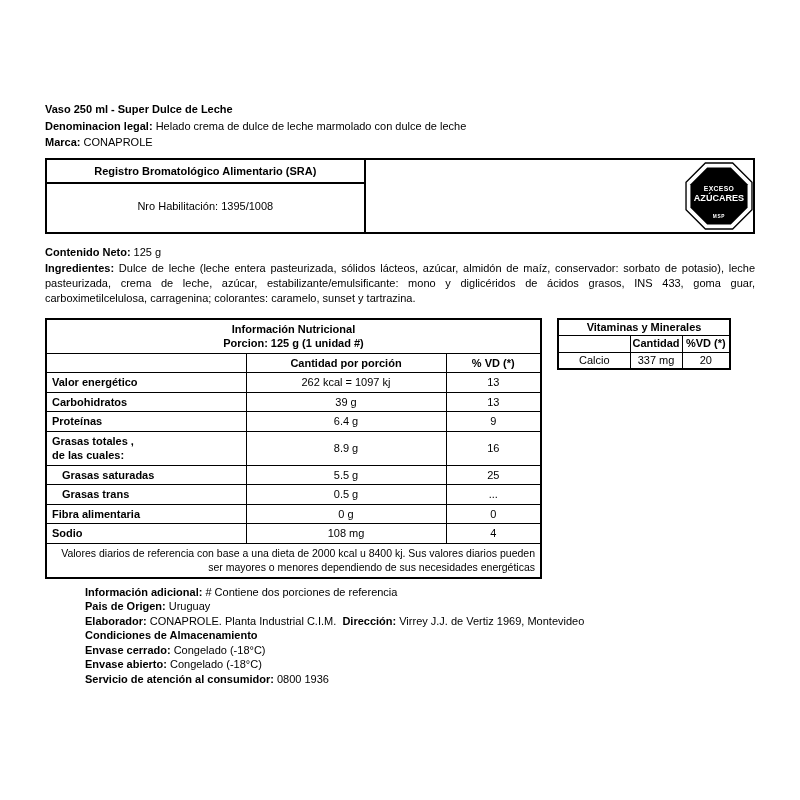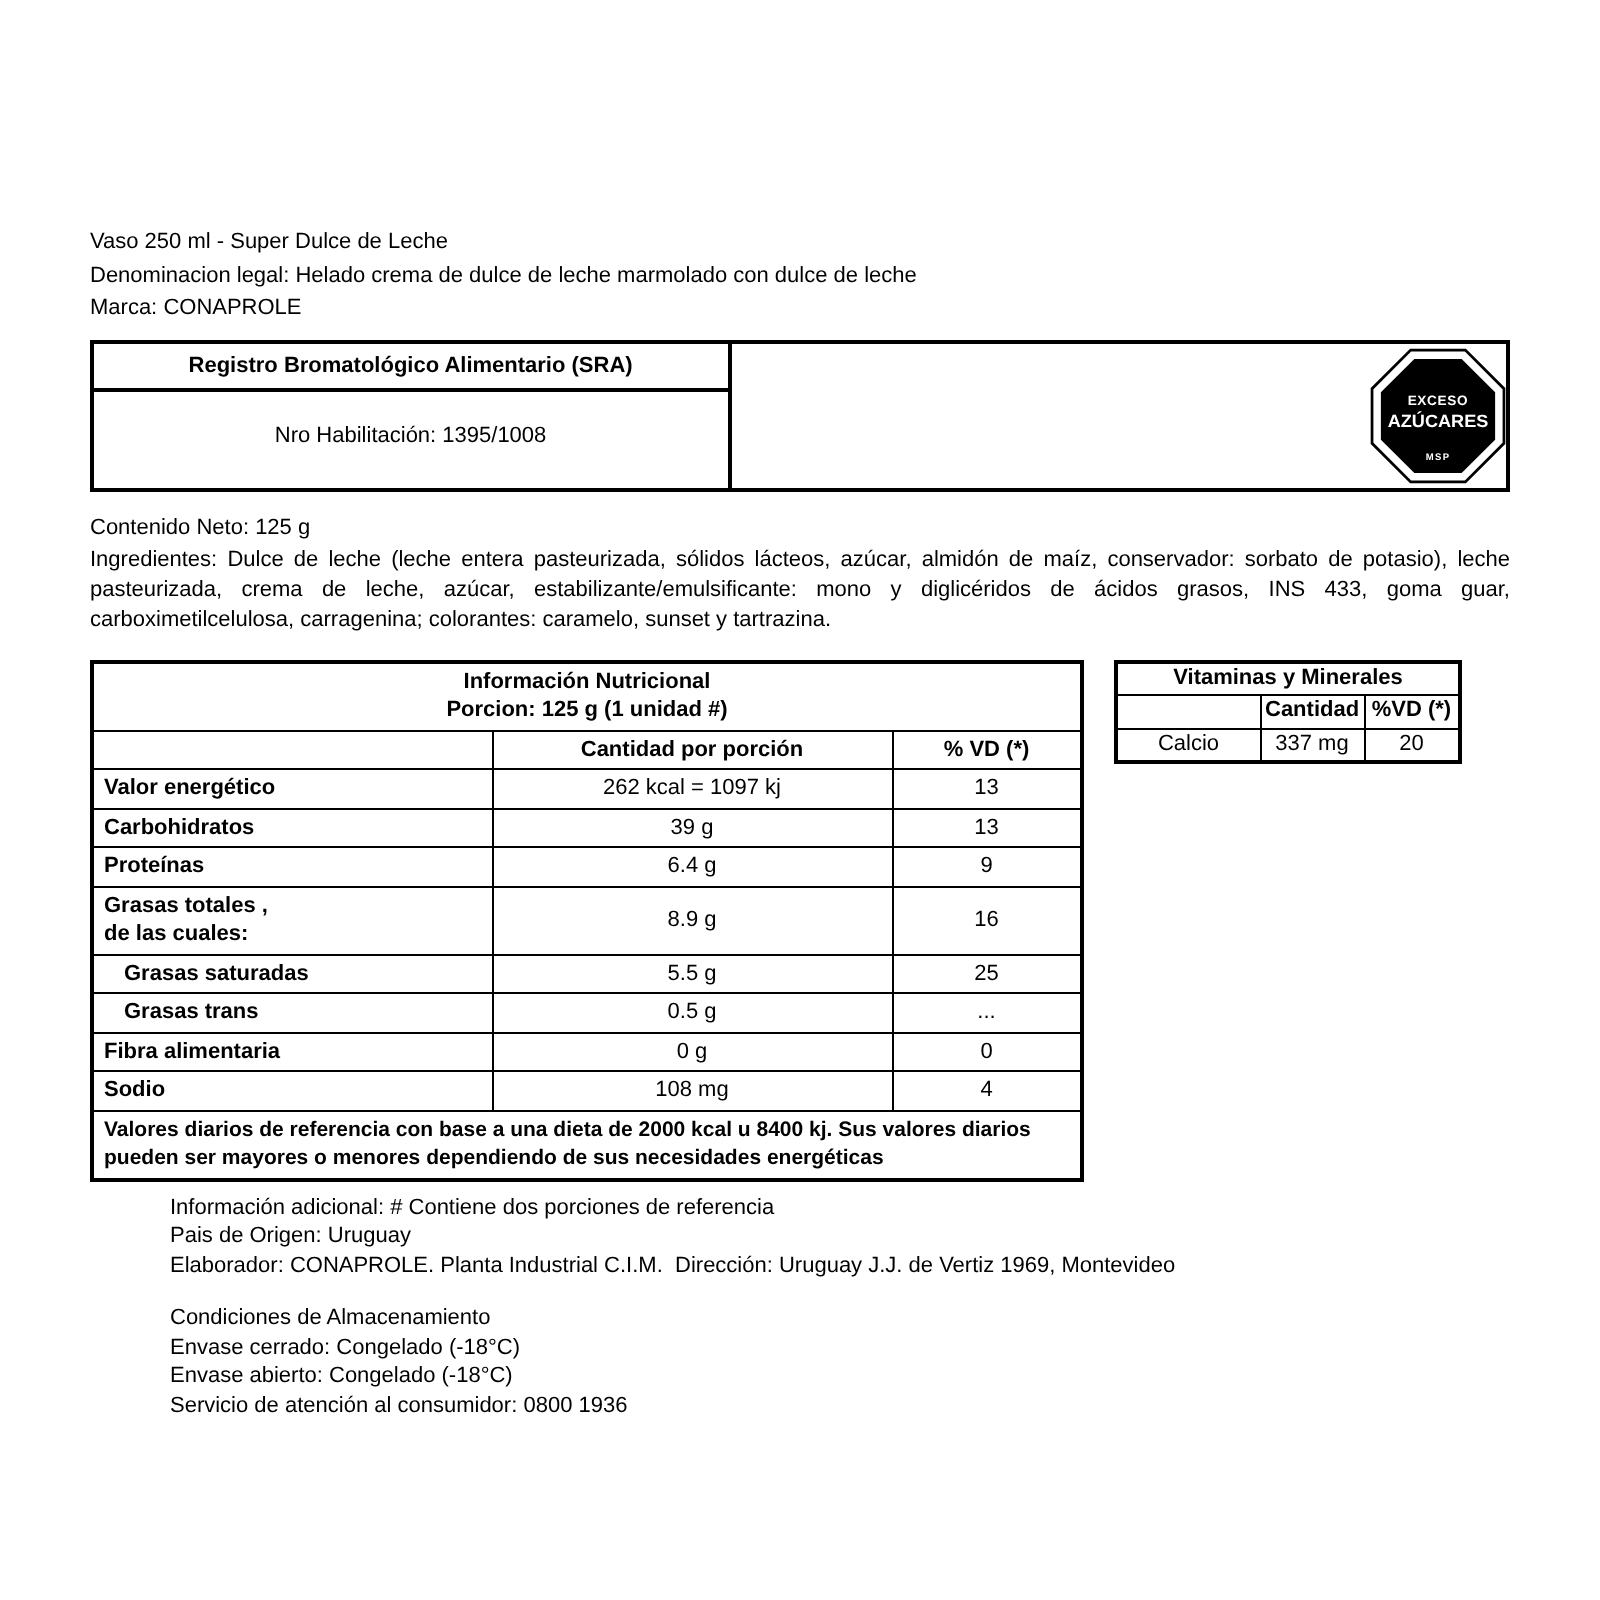--- a/index.html
+++ b/index.html
@@ -7,21 +7,21 @@
   body {
     width: 800px; height: 800px;
     font-family: "Liberation Sans", sans-serif;
     font-size: 11px; color: #000;
     overflow: hidden;
   }
   .page { padding: 101px 45px 0 45px; width: 800px; }
 
   
   .hdr .line { line-height: 16.5px; }
-  .b { font-weight: normal; margin-top: 12px; }
+  .b { font-weight: bold; }
 
   
   table.registro {
     border-collapse: collapse; width: 100%;
     margin-top: 7px;
   }
   table.registro td { border: 2px solid #000; padding: 0; vertical-align: top; }
   td.reg-left { width: 45%; }
   .reg-head {
     border-bottom: 2px solid #000; font-weight: bold;
@@ -42,22 +42,22 @@
   table.nutri col.c1 { width: 200px; }
   table.nutri col.c2 { width: 200px; }
   table.nutri col.c3 { width: 95px; }
   table.nutri td { border: 1.5px solid #000; padding: 2px 5px; line-height: 14.5px; }
   .nutri-title { text-align: center; font-weight: bold; padding: 5px 4px 4px 4px; line-height: 15.5px; }
   .nutri-head td { text-align: center; font-weight: bold; padding: 4px 2px; }
   td.nlabel { font-weight: bold; text-align: left; padding: 3px 5px 3px 6px; }
   td.nlabel.indent { padding-left: 15px; }
   td.nval, td.nvd { text-align: center; }
   .nutri-foot {
-    text-align: left; font-size: 10.5px; padding: 4px 14px; line-height: 14px;
-    font-weight: bold;
+    text-align: right; font-size: 10.5px; padding: 4px 14px; line-height: 14px;
+    font-weight: normal;
     margin-top: 12px;
   }
 
   table.vits { border-collapse: collapse; width: 172px; table-layout: fixed; border: 2px solid #000; }
   table.vits col.v1 { width: 72px; }
   table.vits col.v2 { width: 52px; }
   table.vits col.v3 { width: 48px; }
   table.vits td { border: 1.5px solid #000; padding: 1px 2px; line-height: 13.5px; text-align: center; }
   .vits-title { font-weight: bold; }
   .vits-head td { font-weight: bold; }
@@ -195,20 +195,20 @@
         <td>20</td>
       </tr>
     </tbody>
       </table>
 
   </div>
 
   <div class="footer">
     <div class="line"><span class="b">Información adicional:</span> <span># Contiene dos porciones de referencia</span></div>
     <div class="line"><span class="b">Pais de Origen:</span> <span>Uruguay</span></div>
-    <div class="line"><span class="b">Elaborador:</span> <span>CONAPROLE. Planta Industrial C.I.M.</span>&nbsp; <span class="b">Dirección:</span> <span>Uruguay J.J. de Vertiz 1969, Montevideo</span></div>
+    <div class="line"><span class="b">Elaborador:</span> <span>CONAPROLE. Planta Industrial C.I.M.</span>&nbsp; <span class="b">Dirección:</span> <span>Virrey J.J. de Vertiz 1969, Montevideo</span></div>
     <div class="line b">Condiciones de Almacenamiento</div>
     <div class="line"><span class="b">Envase cerrado:</span> <span>Congelado (-18°C)</span></div>
     <div class="line"><span class="b">Envase abierto:</span> <span>Congelado (-18°C)</span></div>
     <div class="line"><span class="b">Servicio de atención al consumidor:</span> <span>0800 1936</span></div>
   </div>
 
 </div>
 
 </body></html>

